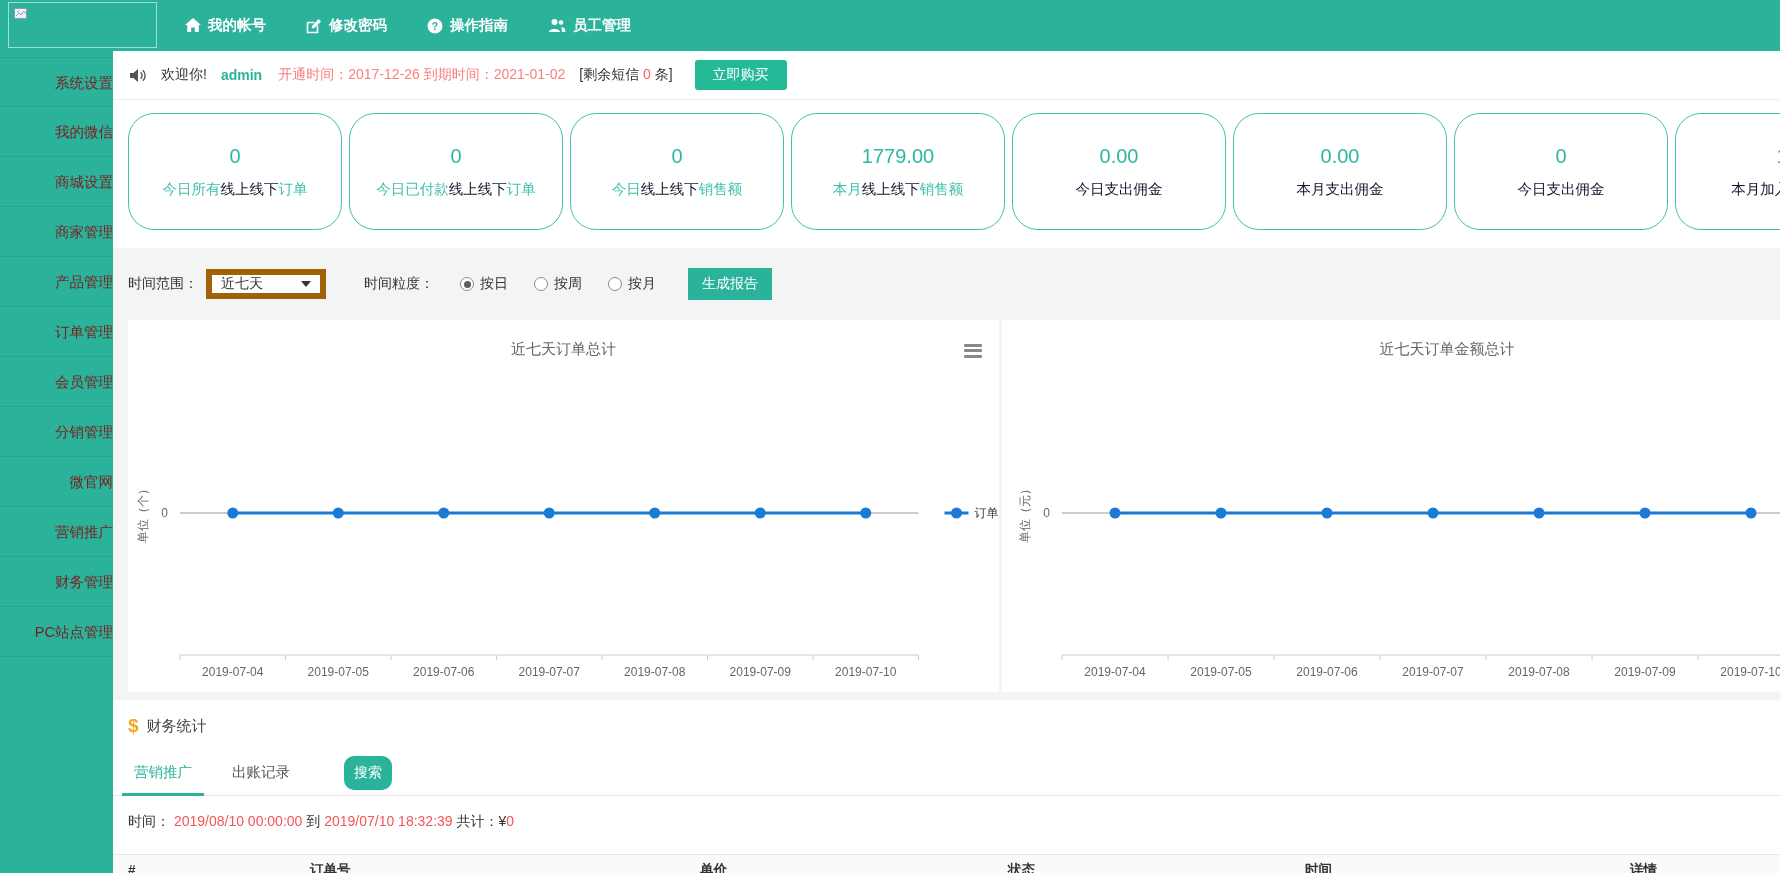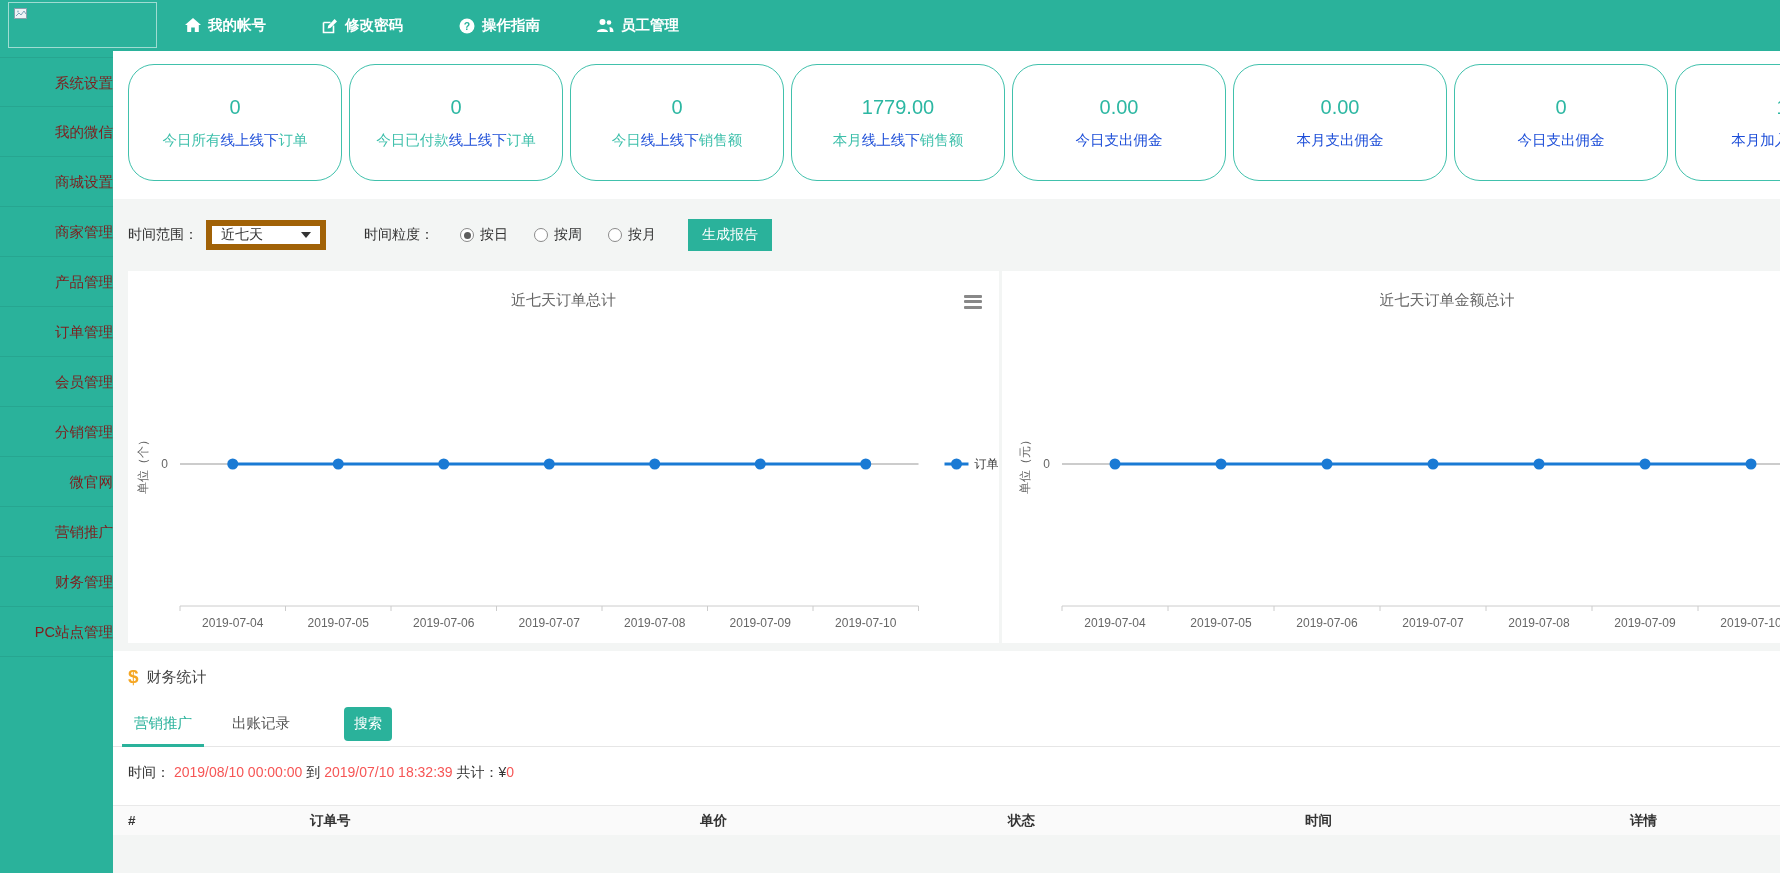--- a/index.html
+++ b/index.html
@@ -4,21 +4,21 @@
 <style>
   * { margin:0; padding:0; box-sizing:border-box; }
   html,body { width:1780px; height:873px; overflow:hidden; }
   body { font-family:"Liberation Sans","DejaVu Sans",sans-serif; background:#fff; }
   .app { position:relative; width:1780px; height:873px; overflow:hidden; background:#f3f5f4; }
 
   
   .topbar { position:absolute; top:0; left:0; width:1780px; height:51px; background:#2ab29b; display:flex; align-items:center; z-index:5; }
   .logo-box { position:absolute; left:8px; top:2px; width:149px; height:46px; border:1px solid rgba(255,255,255,.55); }
   .broken-img { position:absolute; left:4px; top:3px; }
-  .topnav { display:flex; align-items:center; margin-left:185px; gap:56px; }
+  .topnav { display:flex; align-items:center; margin-left:185px; gap:40px; }
   .topnav-item { display:flex; align-items:center; gap:7px; color:#fff; font-size:14.5px; font-weight:bold; cursor:pointer; }
 
   
   .sidebar { position:absolute; left:0; top:51px; width:113px; bottom:0; background:#2ab29b; }
   .side-item { height:50px; line-height:50px; text-align:right; color:#7f1d1d; font-size:14.5px; border-bottom:1px solid rgba(0,0,0,.07); cursor:pointer; }
   .side-item:first-child { border-top:1px solid rgba(0,0,0,.07); margin-top:6px; }
 
   
   .main { position:absolute; left:113px; top:51px; width:1667px; bottom:0; background:#f3f5f4; overflow:hidden; }
 
@@ -28,21 +28,21 @@
   .period-text { color:#f87f7f; margin-left:16px; }
   .sms-num { color:#f65f5f; }
   .buy-btn { margin-left:22px; background:#25ba97; color:#fff; border:none; font-size:14px; padding:6px 18px; border-radius:3px; cursor:pointer; }
 
   
   .cards-strip { background:#fff; padding:13px 0 18px 15px; display:flex; gap:7px; overflow:hidden; white-space:nowrap; }
   .stat-card { flex:none; width:214px; height:117px; background:#fff; border:1px solid #41c1ac; border-radius:26px; display:flex; flex-direction:column; align-items:center; justify-content:center; }
   .stat-value { color:#2cb7a2; font-size:20px; margin-bottom:12px; }
   .stat-label { font-size:14.5px; }
   .lp-teal { color:#3cbfaa; }
-  .lp-dark { color:#1d4ed8; }
+  .lp-dark { color:#0f172a; }
 
   
   .filter-row { height:72px; display:flex; align-items:center; padding-left:15px; font-size:14px; color:#333; }
   .sel-box { margin-left:8px; width:120px; height:30px; background:#fff; border:6px solid #a16207; display:flex; align-items:center; justify-content:space-between; padding:0 9px; cursor:pointer; }
   .sel-caret { width:0; height:0; border-left:5px solid transparent; border-right:5px solid transparent; border-top:6px solid #333; }
   .gran-label { margin-left:38px; }
   .radio-wrap { display:flex; align-items:center; margin-left:26px; gap:6px; cursor:pointer; }
   .radio-outer { width:14px; height:14px; border:1px solid #8a8a8a; border-radius:50%; background:#fff; display:flex; align-items:center; justify-content:center; }
   .radio-dot { width:7px; height:7px; border-radius:50%; background:#5d5d5d; display:none; }
   .radio-wrap.on .radio-dot { display:block; }
@@ -64,21 +64,21 @@
   .finance { background:#fff; min-height:182px; }
   .fin-title { padding:15px 0 13px 15px; font-size:15px; color:#444; display:flex; align-items:center; gap:8px; }
   .dollar { color:#f5a623; font-size:19px; font-weight:bold; }
   .tabs-row { display:flex; align-items:center; border-bottom:1px solid #e6e6e6; padding-left:15px; }
   .tab { position:relative; padding:13px 6px 13px; margin-right:28px; font-size:14.5px; color:#555; cursor:pointer; }
   .tab.active { color:#2ab29b; }
   .tab.active::after { content:''; position:absolute; left:-6px; right:-6px; bottom:-1px; height:3px; background:#2ab29b; }
   .date-group { display:flex; align-items:center; margin-left:36px; }
   .date-addon { width:36px; height:34px; border:1px solid #ccc; background:#eee; display:flex; align-items:center; justify-content:center; }
   .date-input { width:180px; height:34px; border:1px solid #ccc; border-left:none; padding:0 10px; font-size:14px; color:#555; outline:none; font-family:"Liberation Sans",sans-serif; }
-  .search-btn { margin-left:20px; background:#2ab29b; color:#fff; border:none; font-size:14px; width:48px; height:34px; border-radius:4px; cursor:pointer; }
+  .search-btn { margin-left:20px; background:#2ab29b; color:#fff; border:none; font-size:14px; width:48px; height:34px; border-radius:10px; cursor:pointer; }
   .time-row { padding:17px 0 23px 15px; font-size:14px; color:#333; }
   .red { color:#f65555; }
 
   
   .tbl-header { display:flex; background:#fafafa; border-top:1px solid #e9e9e9; height:30px; align-items:center; font-size:13.5px; font-weight:bold; color:#333; padding-left:15px; }
   .th0{width:182px;} .th1{width:390px;} .th2{width:308px;} .th3{width:297px;} .th4{width:325px;} .th5{flex:1;}
 </style>
 </head>
 <body>
 
@@ -135,20 +135,31 @@
     <div class="side-item">会员管理</div>
     <div class="side-item">分销管理</div>
     <div class="side-item">微官网</div>
     <div class="side-item">营销推广</div>
     <div class="side-item">财务管理</div>
     <div class="side-item">PC站点管理</div>
   </aside>
 
   <div class="main">
 
+    <div class="welcome-bar">
+      <svg width="19" height="17" viewBox="0 0 19 17">
+          <path d="M2 6 v5 h3.4 L10 15 V2 L5.4 6 Z" fill="#555"></path>
+          <path d="M12.5 5.2 a4.2 4.2 0 0 1 0 6.6 M14.8 3.2 a7.2 7.2 0 0 1 0 10.6" stroke="#555" stroke-width="1.4" fill="none"></path>
+        </svg>
+      <span class="sp">欢迎你!</span>
+      <span class="admin-name">admin</span>
+      <span class="period-text">开通时间：2017-12-26 到期时间：2021-01-02</span>
+      <span class="sp"><span>[剩余短信 </span><span class="sms-num">0</span><span> 条]</span></span>
+      <button class="buy-btn">立即购买</button>
+    </div>
 
     <div class="cards-strip">
       <div class="stat-card">
         <div class="stat-value">0</div>
         <div class="stat-label"><span class="lp-teal">今日所有</span><span class="lp-dark">线上线下</span><span class="lp-teal">订单</span></div>
       </div>
       <div class="stat-card">
         <div class="stat-value">0</div>
         <div class="stat-label"><span class="lp-teal">今日已付款</span><span class="lp-dark">线上线下</span><span class="lp-teal">订单</span></div>
       </div>

